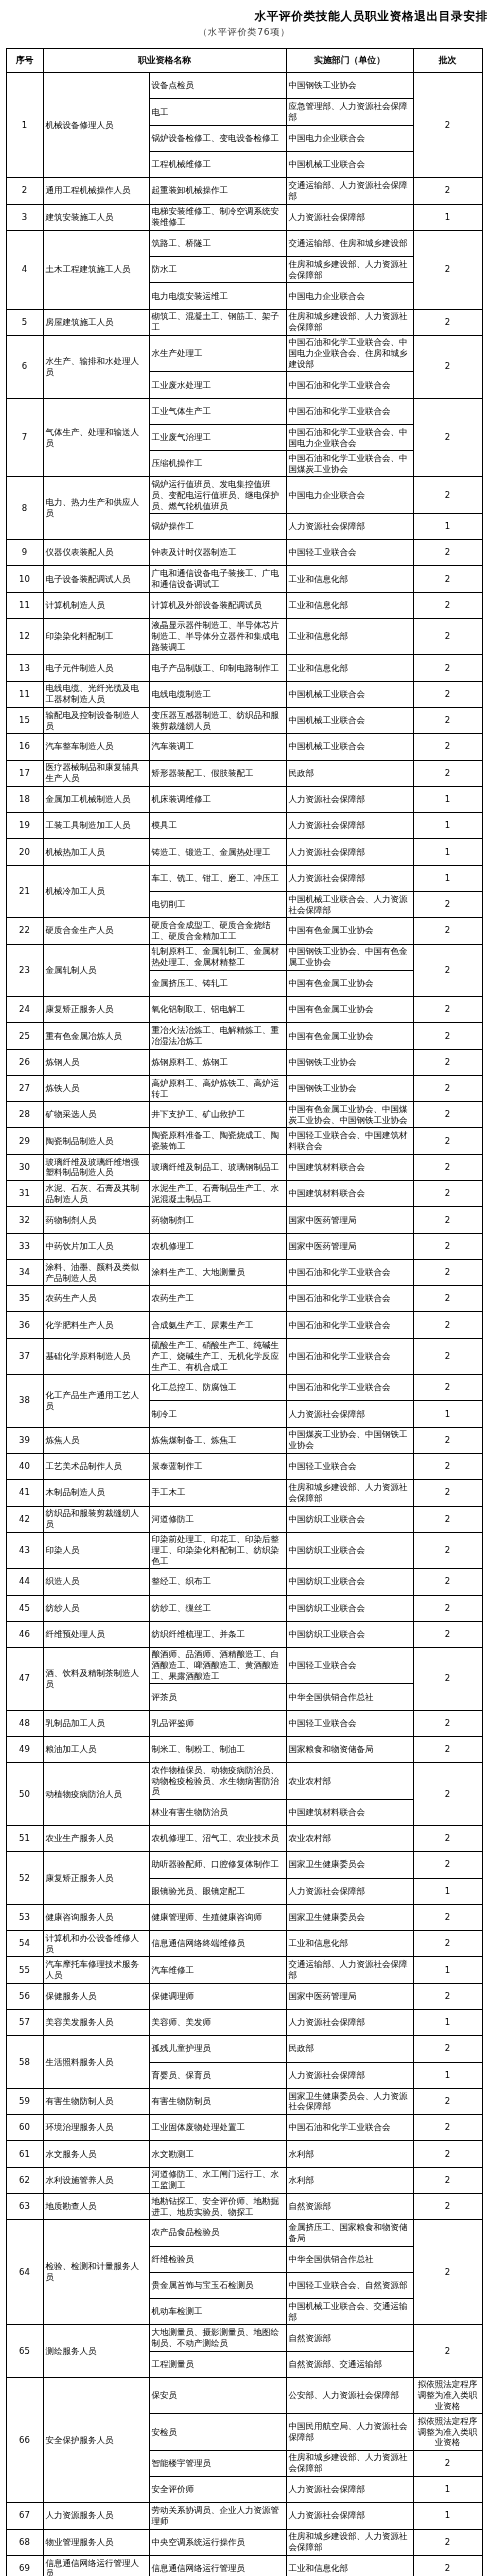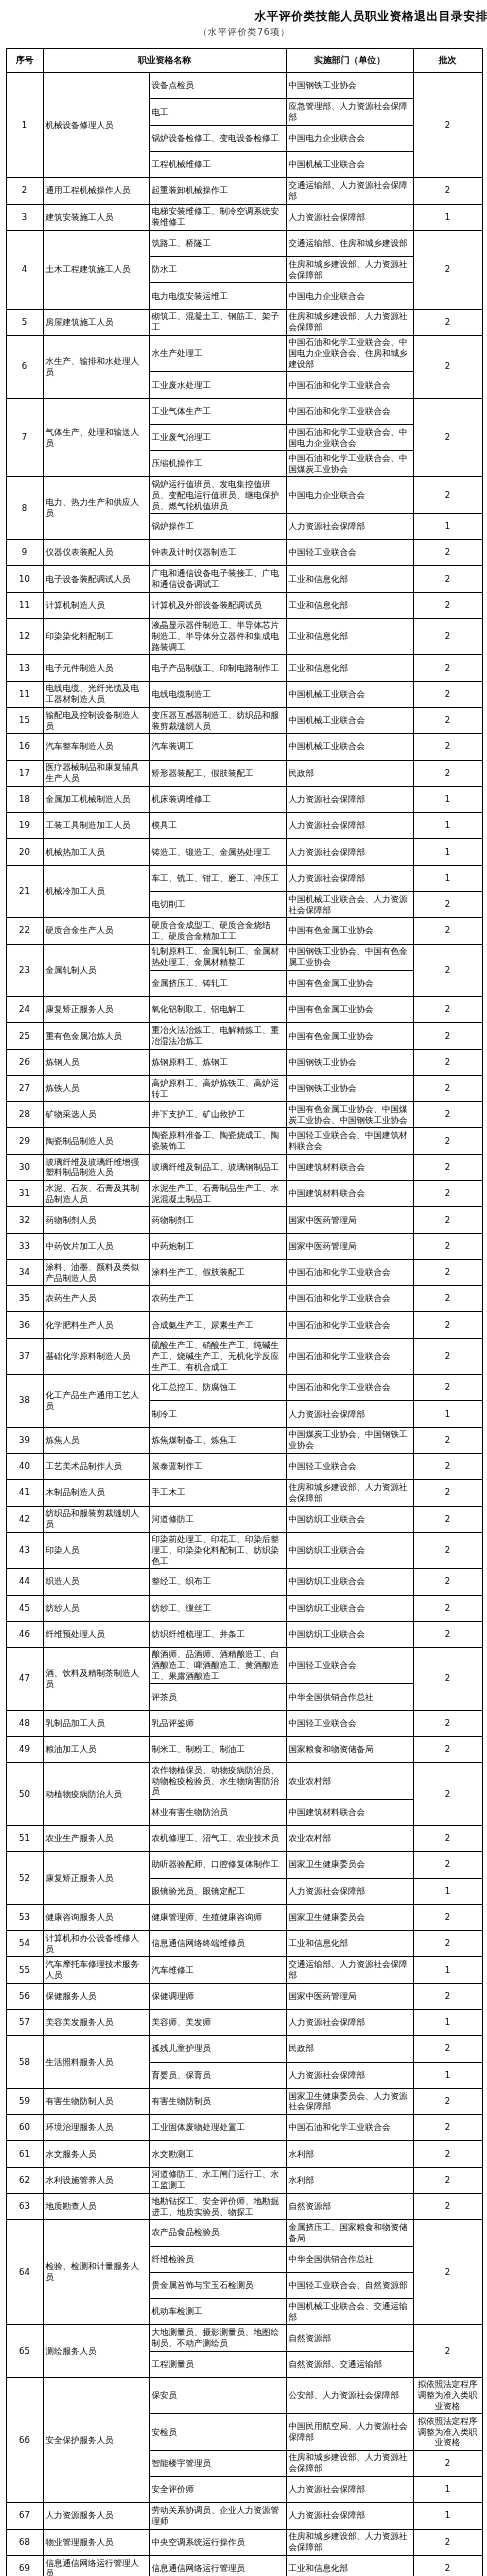--- a/index.html
+++ b/index.html
@@ -343,28 +343,28 @@
         <tr>
           <td class="cell-no" rowspan="1">32</td>
           <td class="cell-cat" rowspan="1">药物制剂人员</td>
           <td class="cell-name">药物制剂工</td>
           <td class="cell-dept">国家中医药管理局</td>
           <td class="cell-batch" rowspan="1">2</td>
         </tr>
         <tr>
           <td class="cell-no" rowspan="1">33</td>
           <td class="cell-cat" rowspan="1">中药饮片加工人员</td>
-          <td class="cell-name">中药炮制工</td>
+          <td class="cell-name">农机修理工</td>
           <td class="cell-dept">国家中医药管理局</td>
           <td class="cell-batch" rowspan="1">2</td>
         </tr>
         <tr>
           <td class="cell-no" rowspan="1">34</td>
           <td class="cell-cat" rowspan="1">涂料、油墨、颜料及类似产品制造人员</td>
-          <td class="cell-name">涂料生产工、假肢装配工</td>
+          <td class="cell-name">涂料生产工、大地测量员</td>
           <td class="cell-dept">中国石油和化学工业联合会</td>
           <td class="cell-batch" rowspan="1">2</td>
         </tr>
         <tr>
           <td class="cell-no" rowspan="1">35</td>
           <td class="cell-cat" rowspan="1">农药生产人员</td>
           <td class="cell-name">农药生产工</td>
           <td class="cell-dept">中国石油和化学工业联合会</td>
           <td class="cell-batch" rowspan="1">2</td>
         </tr>

